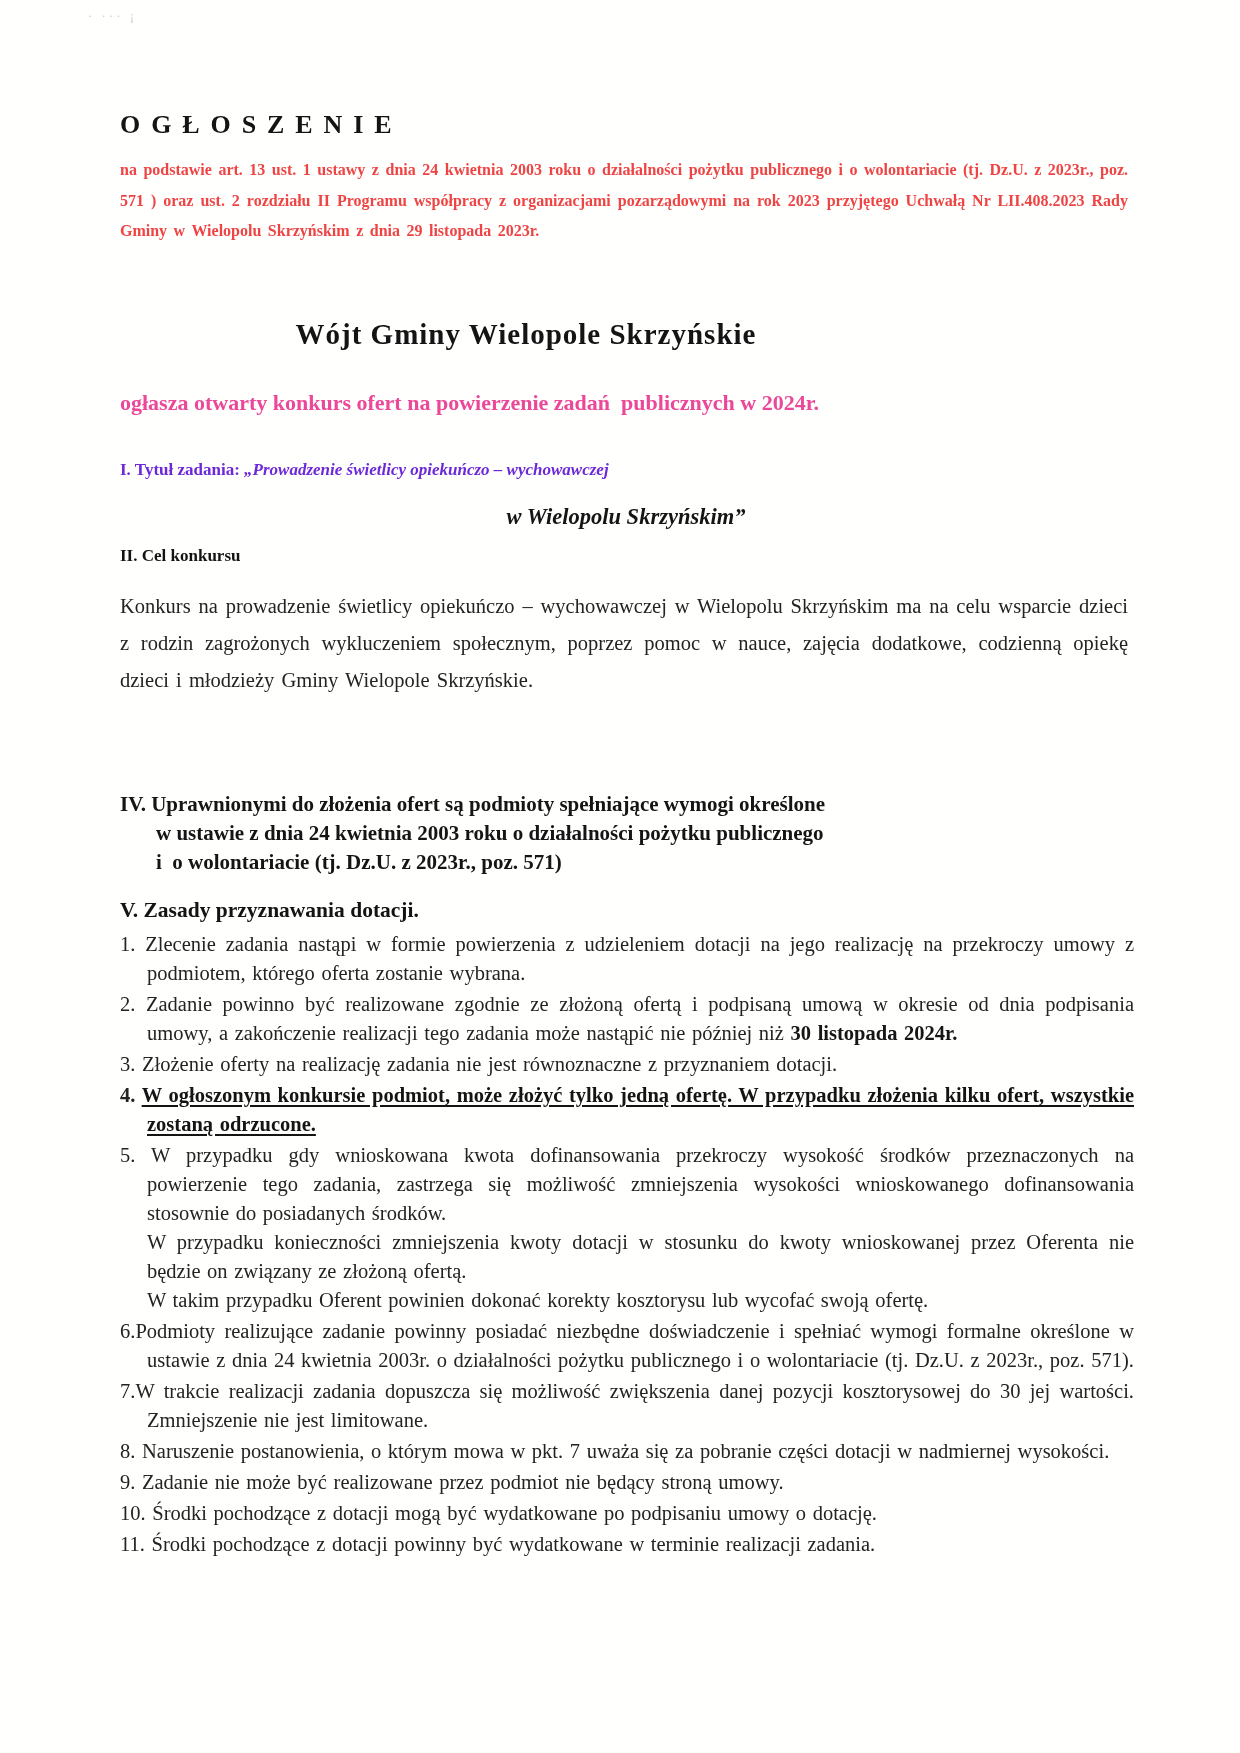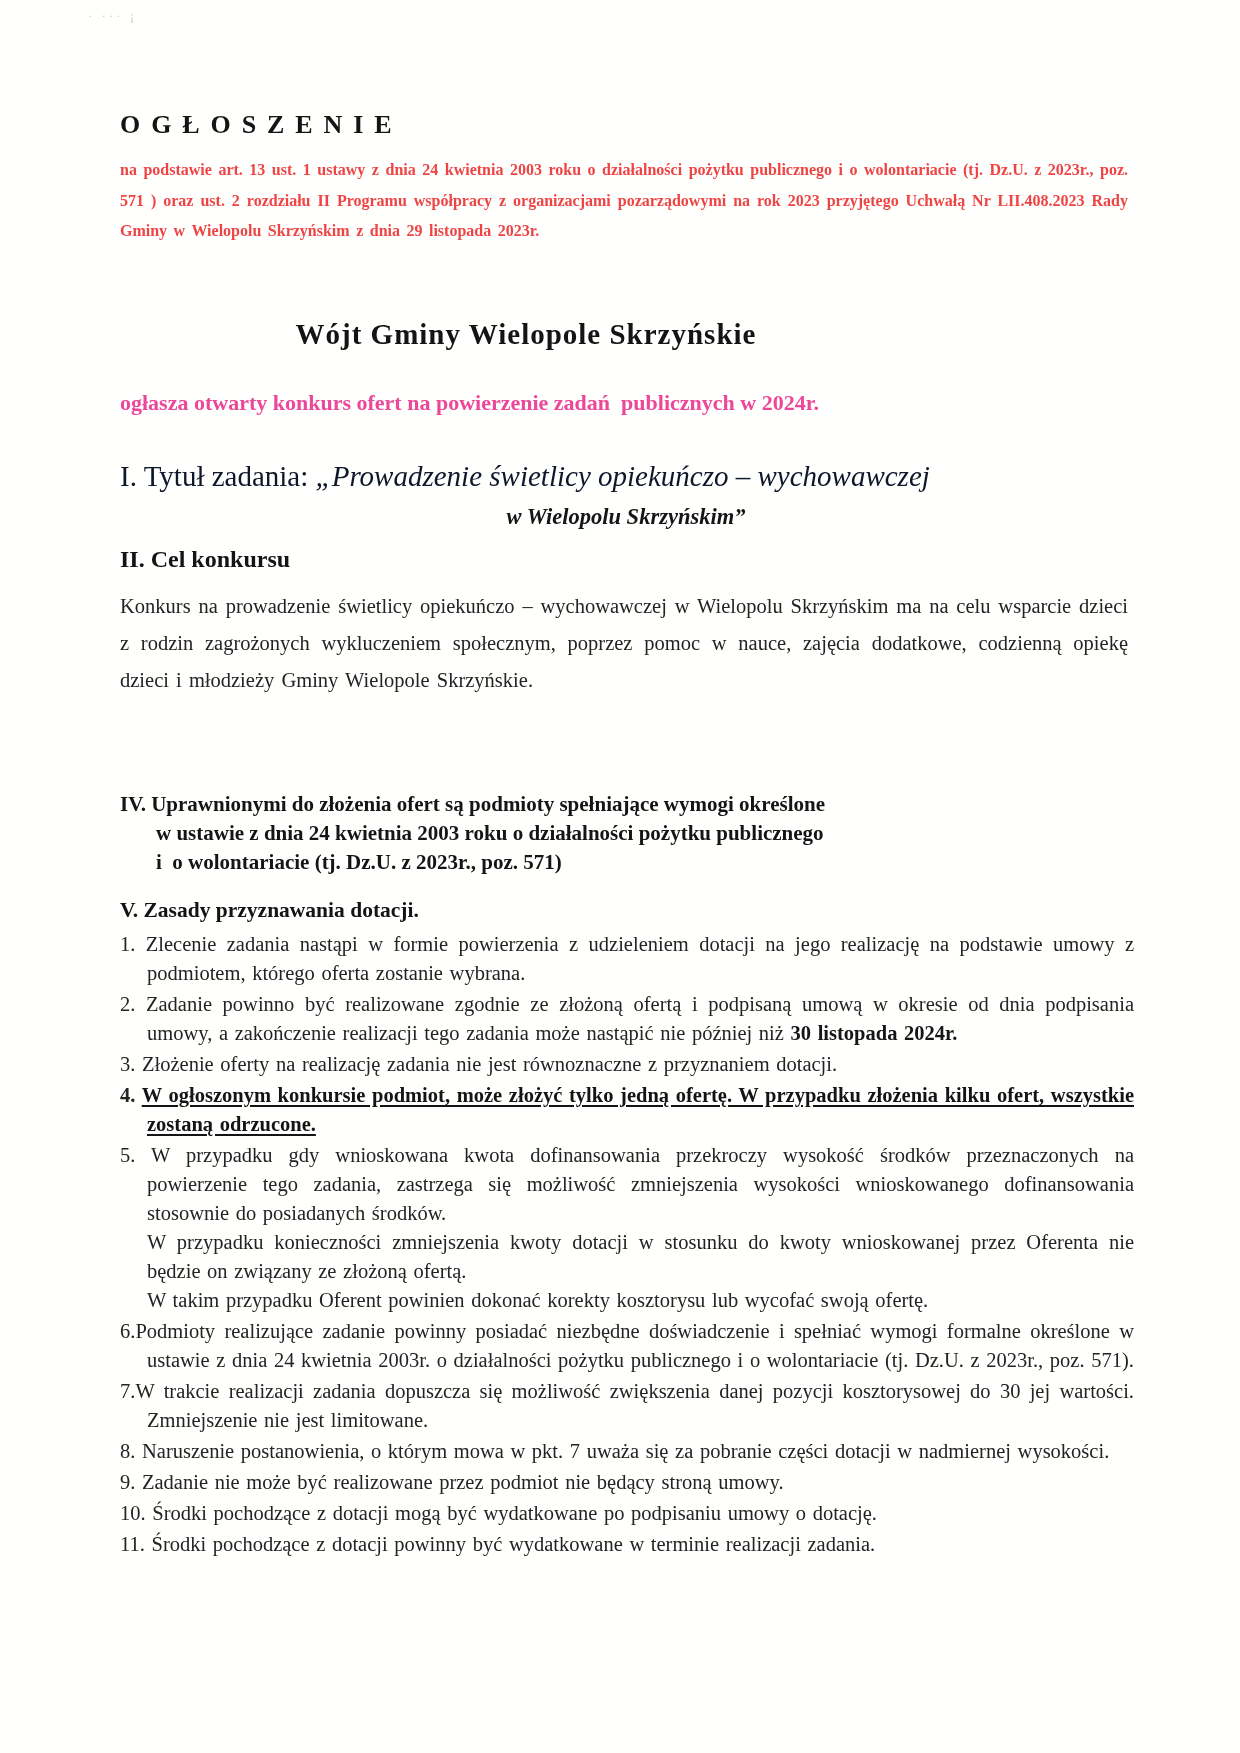--- a/index.html
+++ b/index.html
@@ -41,28 +41,28 @@
     top:318px;left:120px;width:812px;
     text-align:center;font-weight:bold;font-size:29px;letter-spacing:1px;
     color:#141414;
   }
   .subheading{
     top:390px;left:120px;width:1020px;
     font-weight:bold;font-size:22px;white-space:pre-wrap;color:#ec4899;
   }
   .sec1-l1{
     top:460px;left:120px;width:1020px;
-    font-weight:normal;font-size:29px;color:#0f172a;
+    font-weight:bold;font-size:17px;color:#6d28d9;
   }
   .sec1-l1 .it{font-style:italic;}
   .sec1-l2{
     top:504px;left:220px;width:812px;text-align:center;
     font-weight:bold;font-style:italic;font-size:22.5px;color:#151515;
   }
-  .sec2-h{top:546px;left:120px;font-weight:bold;font-size:24px;color:#141414;}
+  .sec2-h{top:546px;left:120px;font-weight:bold;font-size:17px;color:#141414;}
   .sec2-body{
     top:588px;left:120px;width:1008px;
     font-size:20.5px;line-height:37px;text-align:justify;word-spacing:2px;color:#232323;
   }
   .sec3{top:704px;left:120px;width:1014px;font-weight:bold;font-size:21px;line-height:30px;color:#151515;}
   .sec3 .l{display:block;white-space:pre-wrap;}
   .sec3 .l2{padding-left:22px;}
   .sec4{top:790px;left:120px;width:1014px;font-weight:bold;font-size:21px;line-height:29px;color:#151515;}
   .sec4 .l{display:block;white-space:pre-wrap;}
   .sec4 .l2,.sec4 .l3{padding-left:36px;}
@@ -113,21 +113,21 @@
     <span class="l l1">IV. Uprawnionymi do złożenia ofert są podmioty spełniające wymogi określone</span>
     <span class="l l2">w ustawie z dnia 24 kwietnia 2003 roku o działalności pożytku publicznego</span>
     <span class="l l3">i  o wolontariacie (tj. Dz.U. z 2023r., poz. 571)</span>
   </div>
 
   <div class="abs sec5-h">V. Zasady przyznawania dotacji.</div>
 
   <ol class="abs rules">
     <li class="item-1">
       <span class="li-first">
-        <span class="num">1.</span><span> Zlecenie zadania nastąpi w formie powierzenia z udzieleniem dotacji na jego realizację na podstawie umowy z podmiotem, którego oferta zostanie wybrana.</span>
+        <span class="num">1.</span><span> Zlecenie zadania nastąpi w formie powierzenia z udzieleniem dotacji na jego realizację na przekroczy umowy z podmiotem, którego oferta zostanie wybrana.</span>
       </span>
     </li>
     <li class="item-2">
       <span class="li-first">
         <span class="num">2.</span><span> Zadanie powinno być realizowane zgodnie ze złożoną ofertą i podpisaną umową w okresie od dnia podpisania umowy, a zakończenie realizacji tego zadania może nastąpić nie później niż </span><span class="bold">30 listopada 2024r.</span>
       </span>
     </li>
     <li class="item-3">
       <span class="li-first">
         <span class="num">3.</span><span> Złożenie oferty na realizację zadania nie jest równoznaczne z przyznaniem dotacji.</span>

